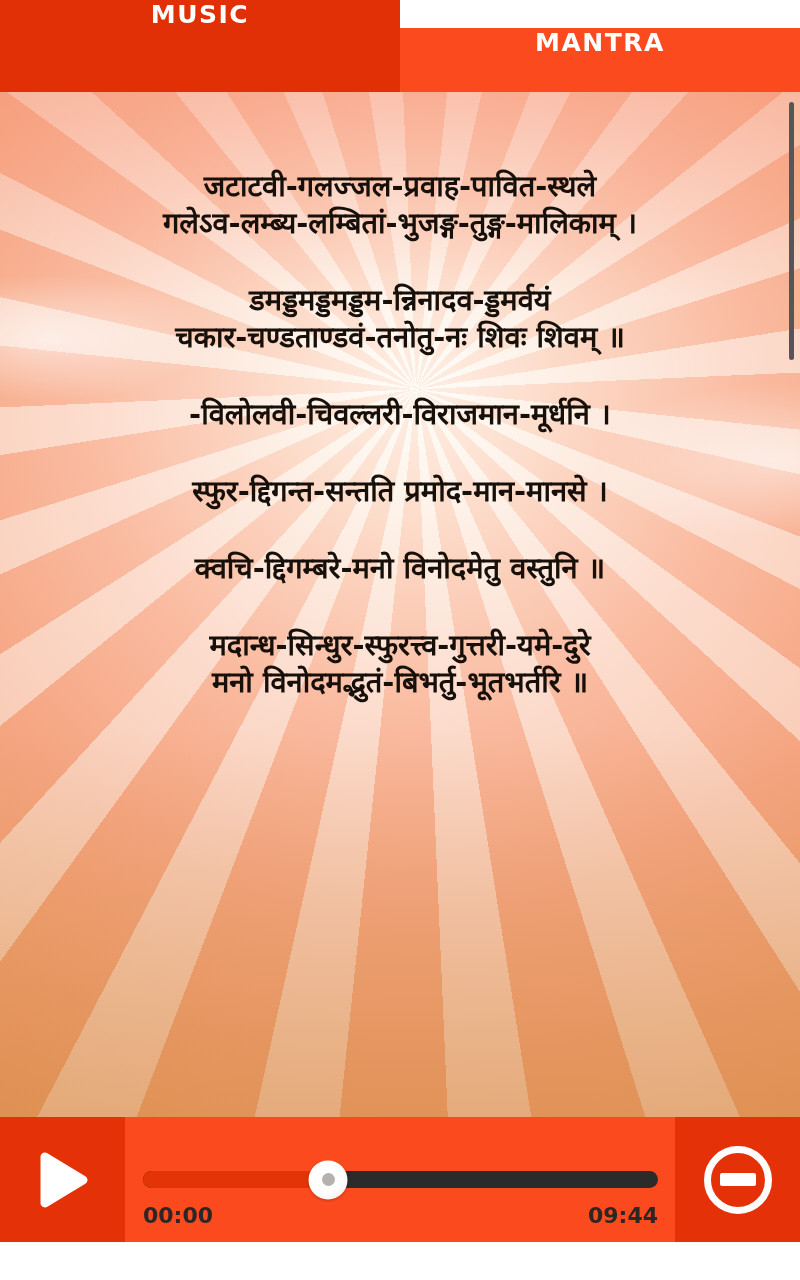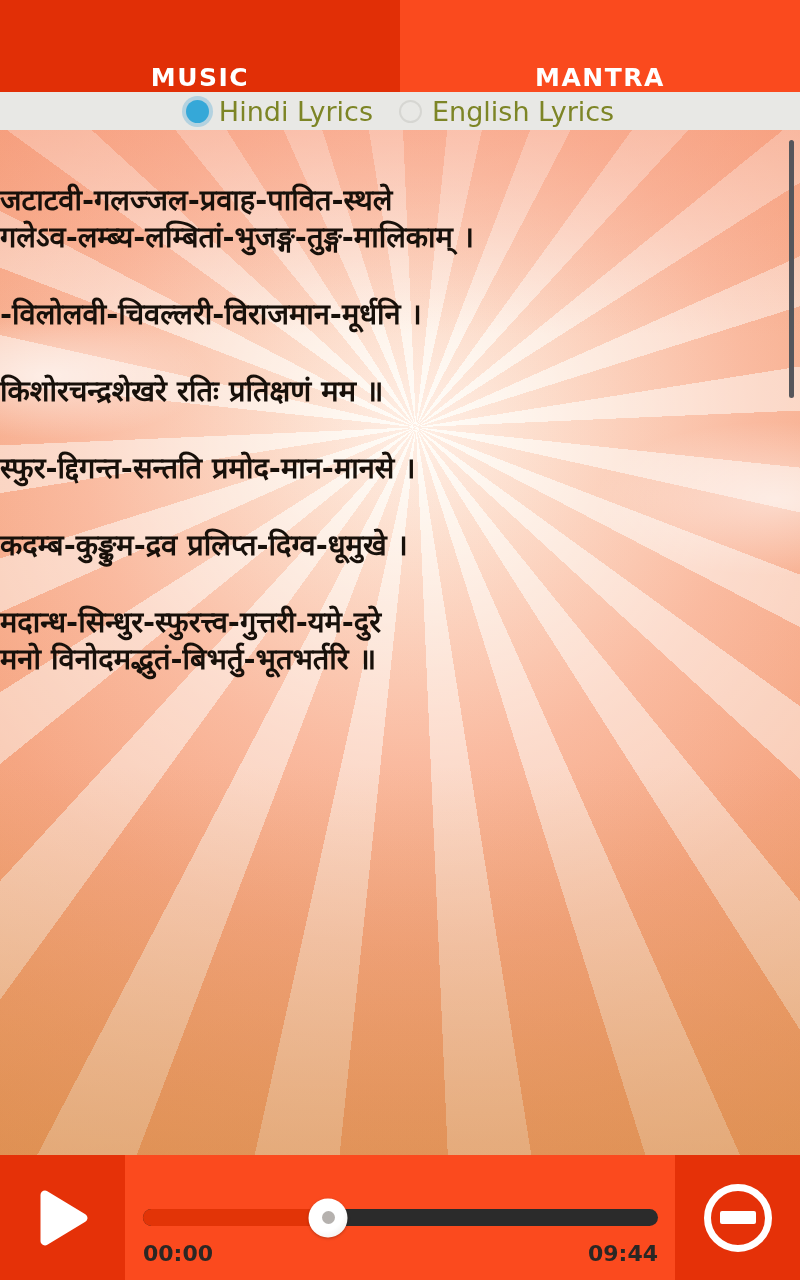--- a/index.html
+++ b/index.html
@@ -4,26 +4,26 @@
 <style>
   * { margin:0; padding:0; box-sizing:border-box; }
   html,body { width:800px; font-family:"DejaVu Sans","Liberation Sans",sans-serif; }
   .phone {
     position:relative; width:800px; height:1280px; overflow:hidden; background:#fff;
   }
 
   
   .tabbar { display:flex; height:92px; }
   .tab {
-    flex:1; display:flex; align-items:flex-end; justify-content:center;
+    flex:1; display:flex; align-items:flex-start; justify-content:center;
     color:#ffffff; font-size:25px; font-weight:bold; letter-spacing:1.5px;
     cursor:pointer;
   }
   .tab.music  { background:var(--tab-left-bg,#e12f06); }
-  .tab.mantra { background:var(--tab-right-bg,#fa4a1e); }
+  .tab.mantra { background:var(--tab-right-bg,#fa4a1e);margin-top:28px; }
 
   
   .togglebar {
     height:38px; background:var(--toggle-bar-bg,#e8e8e5);
     display:flex; align-items:center; justify-content:center; gap:26px;
   }
   .toggle-option { display:flex; align-items:center; gap:10px; cursor:pointer; }
   .toggle-option .label {
     color:var(--toggle-text,#7d8526); font-size:27px; line-height:1;
   }
@@ -42,21 +42,21 @@
   .content {
     position:relative; height:1025px; overflow:hidden;
     background:
       radial-gradient(ellipse 230px 90px at 6% 24%, rgba(255,255,255,0.55), rgba(255,255,255,0) 70%),
       radial-gradient(ellipse 260px 110px at 97% 36%, rgba(255,255,255,0.5), rgba(255,255,255,0) 70%),
       linear-gradient(180deg, rgba(247,148,118,0.40) 0%, rgba(247,148,118,0) 20%),
       linear-gradient(0deg, rgba(210,136,66,0.45) 0%, rgba(220,150,84,0) 38%),
       repeating-conic-gradient(from 6deg at 52% 29%, rgba(255,255,255,0.42) 0deg 6.5deg, rgba(250,120,88,0.10) 6.5deg 15deg),
       radial-gradient(circle at 52% 29%, #fffdf6 0%, #fdeadb 14%, #fac2a8 40%, #f5ab87 62%, #eea272 82%, #e89b62 100%);
   }
-  .lyrics { padding-top:52px; }
+  .lyrics { padding-top:76px; text-align:center; }
   .stanza { margin-bottom:40px; }
   .lyric-line {
     color:var(--lyrics-text,#17100a); font-size:29px; line-height:37px; font-weight:600;
   }
   .scrollbar-thumb {
     position:absolute; top:10px; right:6px; width:5px; height:258px;
     background:var(--scrollbar,#55565a); border-radius:3px;
   }
 
   
@@ -102,50 +102,43 @@
 
   <div class="tabbar">
     <div class="tab music">
       <span>MUSIC</span>
     </div>
     <div class="tab mantra">
       <span>MANTRA</span>
     </div>
   </div>
 
-  <div class="togglebar">
-    <div class="toggle-option">
-      <span class="radio on"></span>
-      <span class="label">Hindi Lyrics</span>
-    </div>
-    <div class="toggle-option">
-      <span class="radio off"></span>
-      <span class="label">English Lyrics</span>
-    </div>
-  </div>
 
   <div class="content">
     <div class="lyrics">
       <div class="stanza">
         <div class="lyric-line">जटाटवी-गलज्जल-प्रवाह-पावित-स्थले</div>
         <div class="lyric-line">गलेऽव-लम्ब्य-लम्बितां-भुजङ्ग-तुङ्ग-मालिकाम् ।</div>
       </div>
       <div class="stanza">
+        <div class="lyric-line">डमड्डमड्डमड्डम-न्निनादव-ड्डमर्वयं</div>
+        <div class="lyric-line">चकार-चण्डताण्डवं-तनोतु-नः शिवः शिवम् ॥</div>
+      </div>
+      <div class="stanza">
         <div class="lyric-line">-विलोलवी-चिवल्लरी-विराजमान-मूर्धनि ।</div>
       </div>
       <div class="stanza">
-        <div class="lyric-line">किशोरचन्द्रशेखरे रतिः प्रतिक्षणं मम ॥</div>
       </div>
       <div class="stanza">
         <div class="lyric-line">स्फुर-द्दिगन्त-सन्तति प्रमोद-मान-मानसे ।</div>
       </div>
       <div class="stanza">
+        <div class="lyric-line">क्वचि-द्दिगम्बरे-मनो विनोदमेतु वस्तुनि ॥</div>
       </div>
       <div class="stanza">
-        <div class="lyric-line">कदम्ब-कुङ्कुम-द्रव प्रलिप्त-दिग्व-धूमुखे ।</div>
       </div>
       <div class="stanza">
         <div class="lyric-line">मदान्ध-सिन्धुर-स्फुरत्त्व-गुत्तरी-यमे-दुरे</div>
         <div class="lyric-line">मनो विनोदमद्भुतं-बिभर्तु-भूतभर्तरि ॥</div>
       </div>
       <div class="stanza">
       </div>
     </div>
     <div class="scrollbar-thumb"></div>
   </div>

